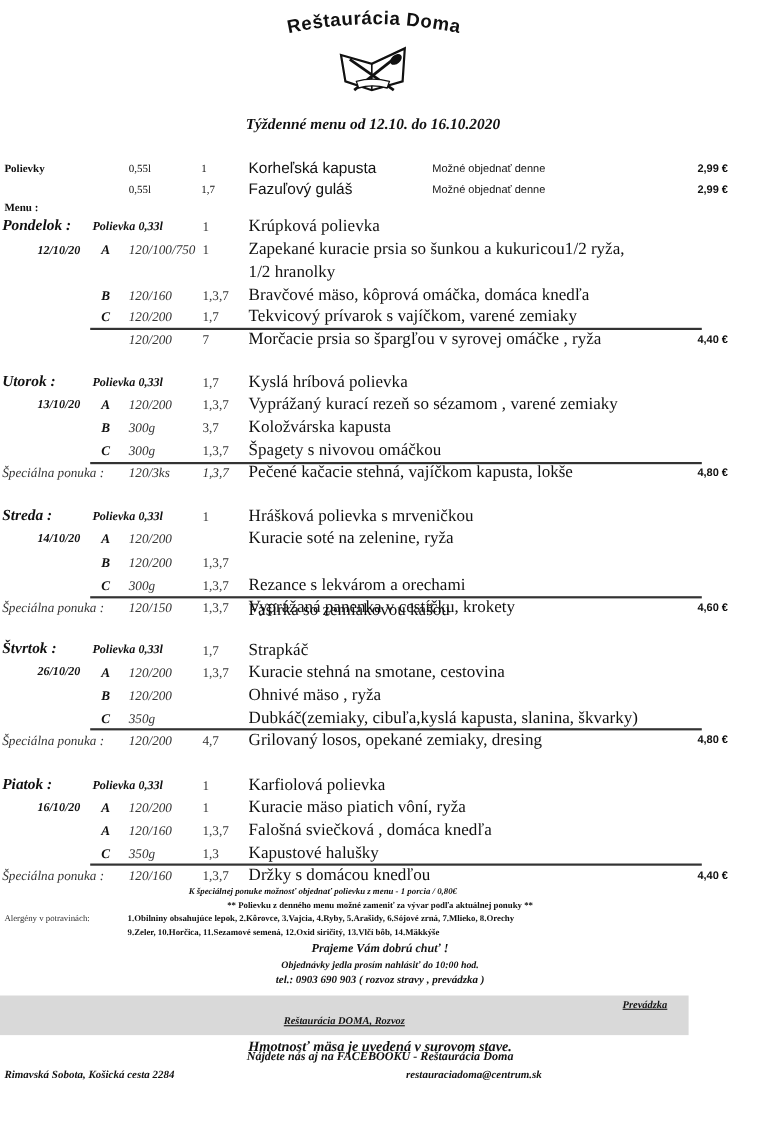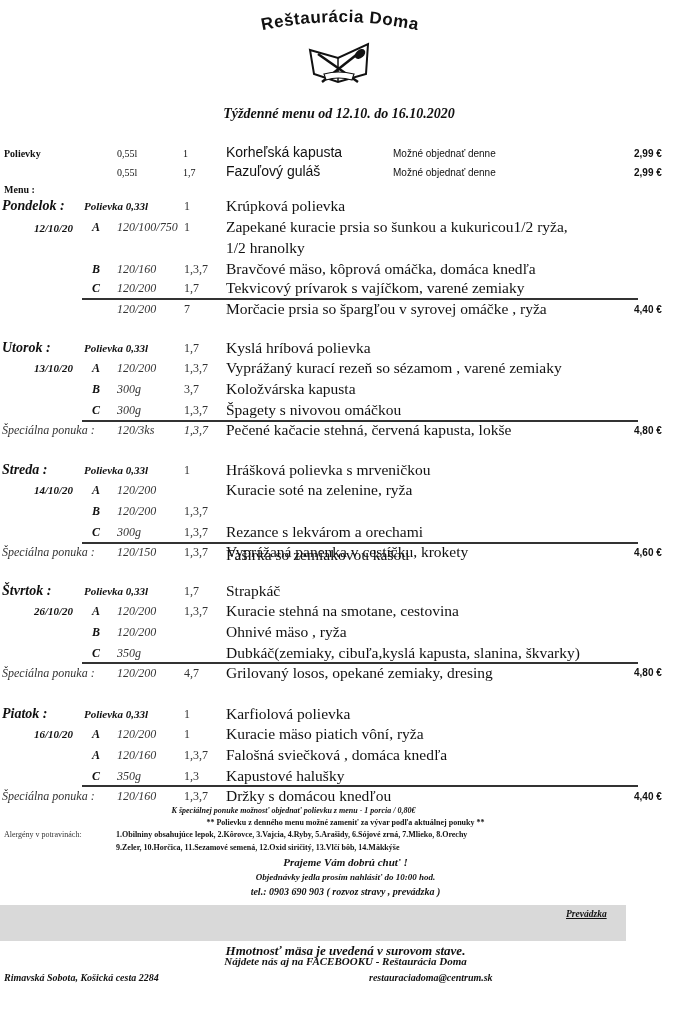--- a/index.html
+++ b/index.html
@@ -116,21 +116,21 @@
   <div class="abs letter" style="left:92px;top:403px;">C</div>
   <div class="abs weight" style="left:117px;top:403px;">300g</div>
   <div class="abs alg" style="left:184px;top:403px;">1,3,7</div>
   <div class="abs dish" style="left:226px;top:401px;">Špagety s nivovou omáčkou</div>
 
   <div class="hline" style="top:420px;"></div>
 
   <div class="abs spec-lbl" style="left:2px;top:423px;">Špeciálna ponuka :</div>
   <div class="abs weight" style="left:117px;top:423px;">120/3ks</div>
   <div class="abs alg" style="left:184px;top:423px;font-style:italic;">1,3,7</div>
-  <div class="abs dish" style="left:226px;top:421px;">Pečené kačacie stehná, červená kapusta, lokše</div>
+  <div class="abs dish" style="left:226px;top:421px;">Pečené kačacie stehná, vajíčkom kapusta, lokše</div>
   <div class="abs price" style="left:634px;top:425px;">4,80 €</div>
 </div>
 
 <div>
   <div class="abs day" style="left:2px;top:462px;">Streda :</div>
   <div class="abs soup-lbl" style="left:84px;top:464px;">Polievka 0,33l</div>
   <div class="abs alg" style="left:184px;top:463px;">1</div>
   <div class="abs dish" style="left:226px;top:461px;">Hrášková polievka s mrveničkou</div>
 
   <div class="abs date" style="left:34px;top:484px;">14/10/20</div>
@@ -224,18 +224,19 @@
 <div class="abs" style="left:0;width:691px;text-align:center;top:818px;font-size:8px;font-weight:bold;">** Polievku z denného menu možné zameniť za vývar podľa aktuálnej ponuky **</div>
 <div class="abs" style="left:4px;top:830px;font-size:8px;color:#333;">Alergény v potravinách:</div>
 <div class="abs" style="left:116px;top:830px;font-size:8px;font-weight:bold;">1.Obilniny obsahujúce lepok, 2.Kôrovce, 3.Vajcia, 4.Ryby, 5.Arašidy, 6.Sójové zrná, 7.Mlieko, 8.Orechy</div>
 <div class="abs" style="left:116px;top:843px;font-size:8px;font-weight:bold;">9.Zeler, 10.Horčica, 11.Sezamové semená, 12.Oxid siričitý, 13.Vlčí bôb, 14.Mäkkýše</div>
 <div class="abs footer-c" style="top:856px;font-size:11px;">Prajeme Vám dobrú chuť !</div>
 <div class="abs footer-c" style="top:872px;font-size:9px;">Objednávky jedla prosím nahlásiť do 10:00 hod.</div>
 <div class="abs footer-c" style="top:886px;font-size:10px;">tel.:  0903 690 903 ( rozvoz stravy , prevádzka )</div>
 
 <div class="band">
   <div class="abs band-text" style="left:566px;top:4px;">Prevádzka</div>
+  <div class="abs band-text" style="left:0;width:626px;text-align:center;top:19px;">Reštaurácia DOMA, Rozvoz</div>
 </div>
 
 <div class="abs footer-c" style="top:943px;font-size:13px;">Hmotnosť mäsa je uvedená v surovom stave.</div>
 <div class="abs footer-c" style="top:955px;font-size:11px;">Nájdete nás aj na FACEBOOKU - Reštaurácia Doma</div>
 <div class="abs" style="left:4px;top:972px;font-size:10px;font-style:italic;font-weight:bold;">Rimavská Sobota, Košická cesta 2284</div>
 <div class="abs" style="left:369px;top:972px;font-size:10px;font-style:italic;font-weight:bold;">restauraciadoma@centrum.sk</div>
 
 </body></html>

